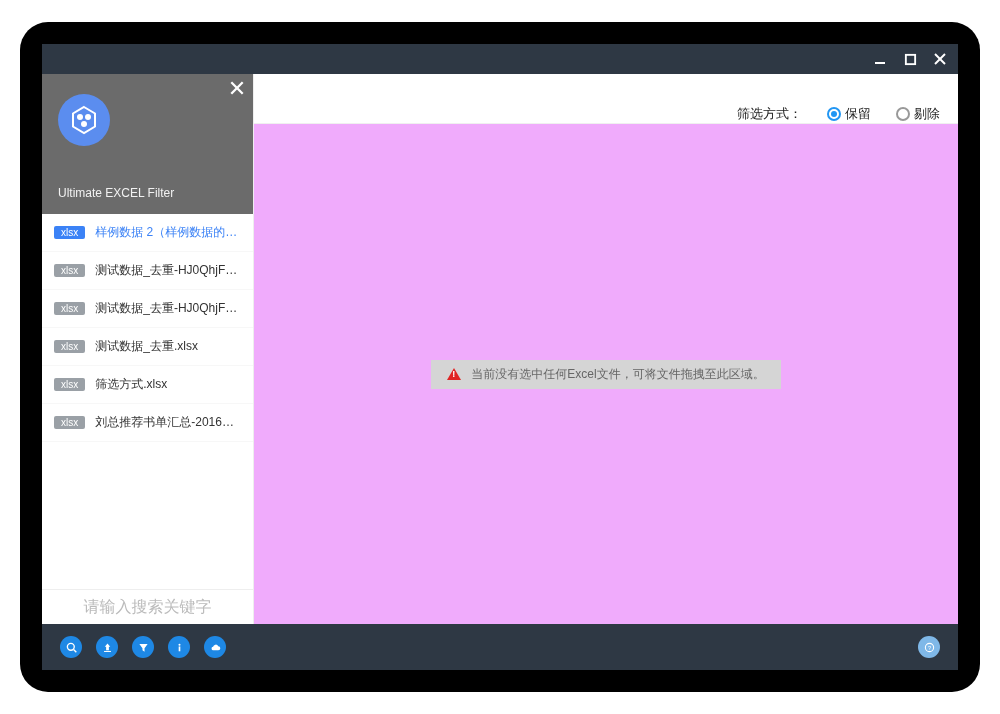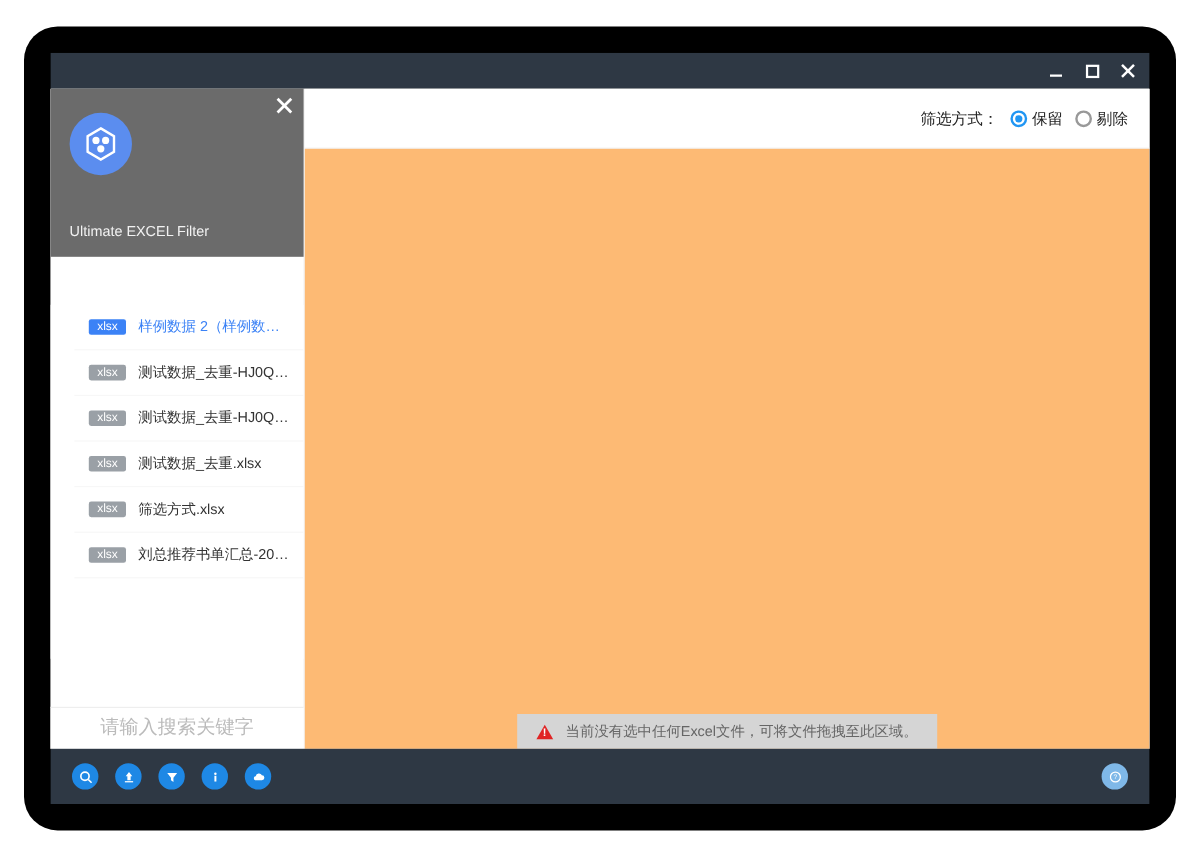--- a/index.html
+++ b/index.html
@@ -51,21 +51,20 @@
       display: flex;
       min-height: 0;
       background: #fff;
     }
     .sidebar {
       width: 212px;
       background: #fff;
       display: flex;
       flex-direction: column;
       border-right: 1px solid #eee;
-      gap: 40px;
     }
     .sidebar-header {
       background: #6b6b6b;
       height: 140px;
       position: relative;
       padding: 16px;
     }
     .sidebar-close {
       position: absolute;
       top: 6px;
@@ -98,21 +97,20 @@
     .file-item {
       display: flex;
       align-items: center;
       padding: 10px 12px;
       gap: 10px;
       cursor: pointer;
       font-size: 12px;
       color: #333;
       border-bottom: 1px solid #f7f7f7;
       white-space: nowrap;
-      margin-left: 20px;
     }
     .file-item.active { color: #3b82f6; }
     .file-item.active .badge { background: #3b82f6; }
     .badge {
       background: #9aa0a6;
       color: #fff;
       font-size: 10px;
       padding: 1px 7px;
       border-radius: 2px;
       flex-shrink: 0;
@@ -142,26 +140,26 @@
     .search-box input::placeholder { color: #bbb; }
     .main {
       flex: 1;
       display: flex;
       flex-direction: column;
       background: #fff;
     }
     .main-header {
       height: 50px;
       display: flex;
-      align-items: center;
+      align-items: flex-end;
       justify-content: flex-end;
       padding: 0 18px;
       font-size: 13px;
       color: #222;
-      gap: 10px;
+      gap: 25px;
       background: #fff;
       border-bottom: 1px solid #f0f0f0;
     }
     .radio {
       display: flex;
       align-items: center;
       gap: 4px;
       cursor: pointer;
       font-family: Liberation Mono, monospace;
     }
@@ -179,23 +177,23 @@
     .radio.checked .radio-dot::after {
       content: "";
       position: absolute;
       top: 2px; left: 2px;
       width: 6px; height: 6px;
       border-radius: 50%;
       background: #2196f3;
     }
     .main-content {
       flex: 1;
-      background: #fdba74;
-      display: flex;
-      align-items: flex-end;
+      background: #f0abfc;
+      display: flex;
+      align-items: center;
       justify-content: center;
     }
     .empty-banner {
       background: #d5d5d5;
       padding: 6px 16px;
       display: flex;
       align-items: center;
       gap: 10px;
       font-size: 12px;
       color: #666;

